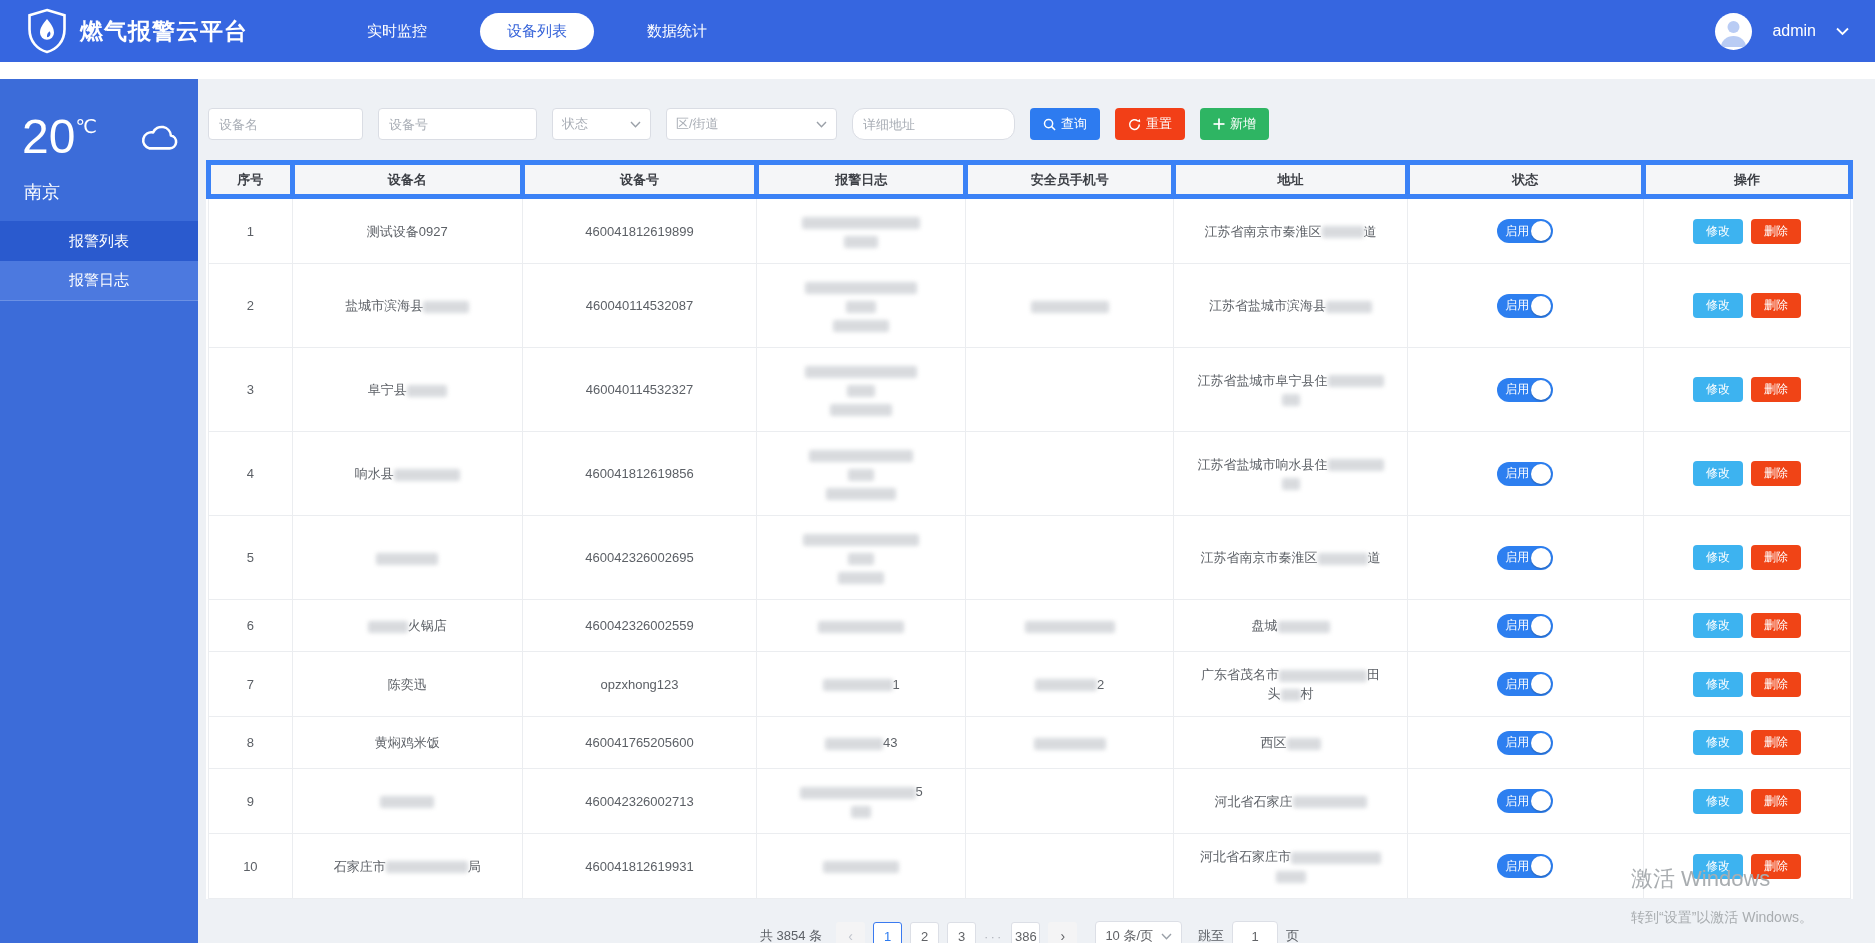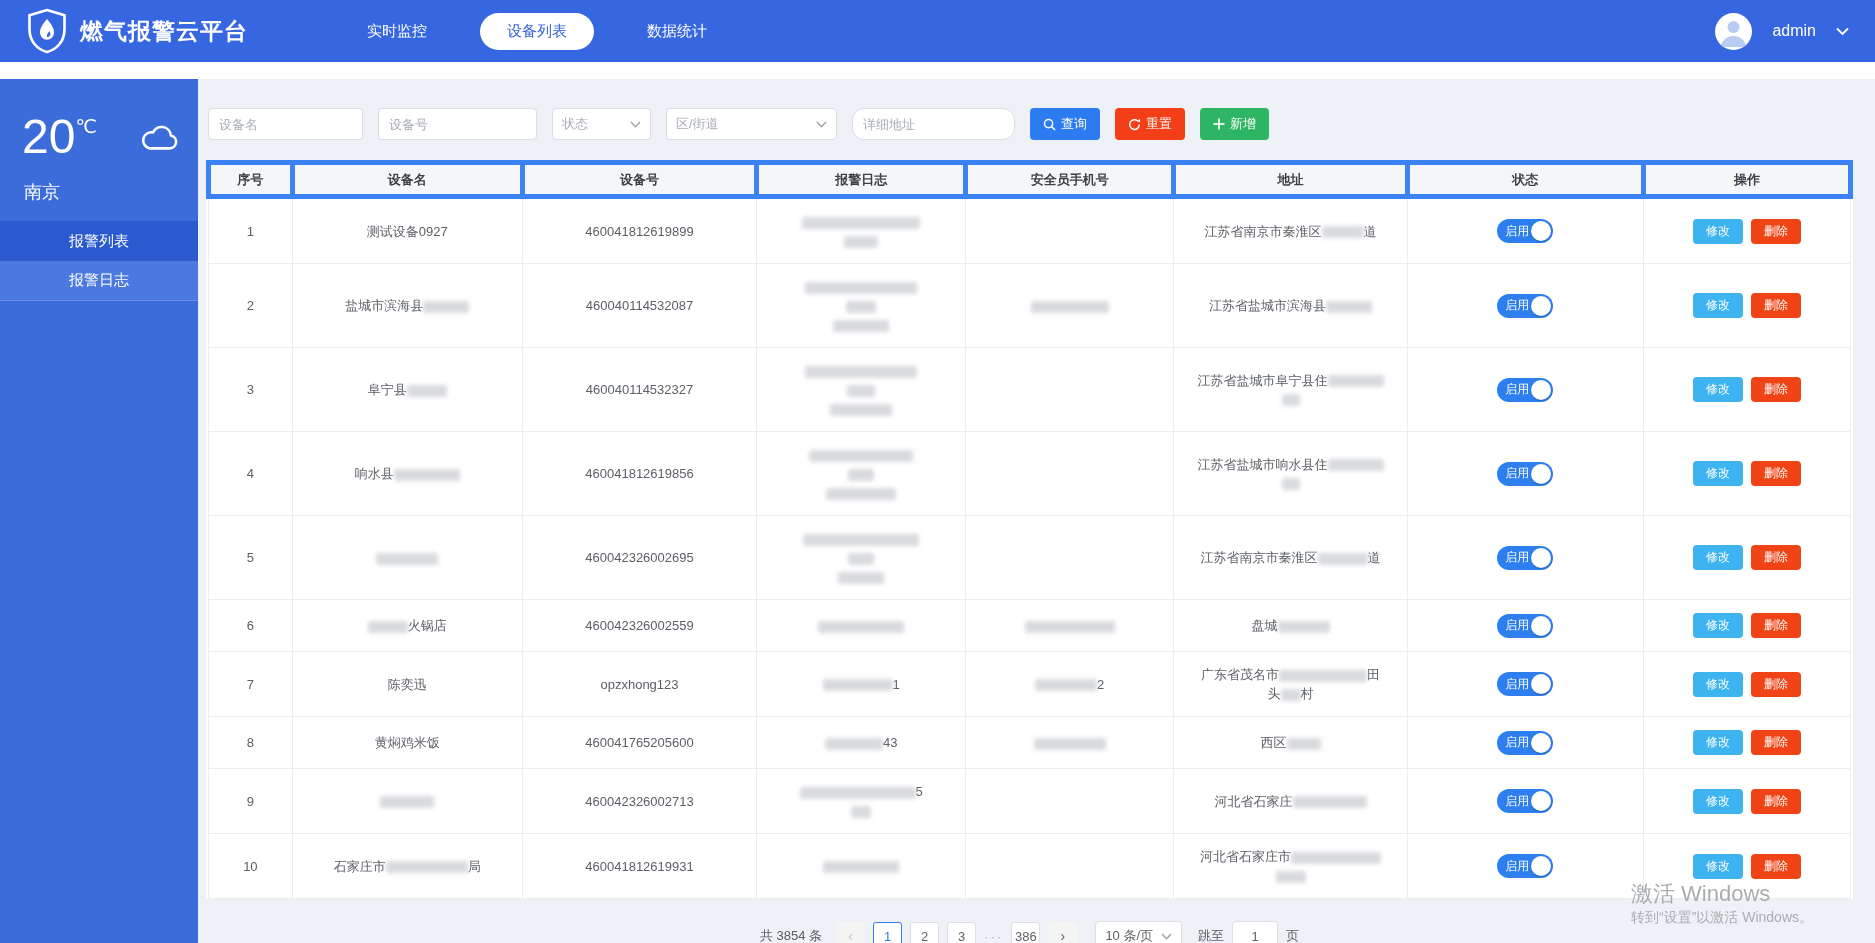--- a/index.html
+++ b/index.html
@@ -77,21 +77,21 @@
   .pg-num.active { border-color:#3a7af0; color:#2d7bf0; }
   .pg-dots { border:none; background:none; color:#b2b6bd; letter-spacing:2px; cursor:pointer; }
   .pg-size { height:30px; background:#fff; border:1px solid #dcdfe6; border-radius:4px; display:flex;
     align-items:center; gap:8px; padding:0 9px; cursor:pointer; color:#606266; }
   .pg-jump-input { width:46px; height:30px; border:1px solid #dcdfe6; border-radius:4px; text-align:center;
     font-size:13px; color:#606266; outline:none; }
 
   
   .watermark { position:absolute; right:62px; bottom:16px; color:#a9adb0; text-align:left; }
   .watermark .l1 { font-size:22px; }
-  .watermark .l2 { font-size:14px; margin-top:0; }
+  .watermark .l2 { font-size:14px; margin-top:15px; }
 </style>
 </head>
 <body>
 
 <div class="navbar">
   <svg class="logo" viewBox="0 0 24 26">
     <path d="M12 1 L22 4 V12 C22 19 17.5 23.5 12 25 C6.5 23.5 2 19 2 12 V4 Z" fill="none" stroke="#ffffff" stroke-width="1.5"></path>
     <path d="M12 6.2 C14.6 9.3 16 11.4 16 14 a4 4 0 0 1 -8 0 C8 11.4 9.4 9.3 12 6.2 Z M12 16.6 a2 2 0 0 0 1.4 -3.4 C12.8 14 12 14.2 12 16.6 Z" fill="#ffffff" fill-rule="evenodd"></path>
   </svg>
   <div class="brand">燃气报警云平台</div>

